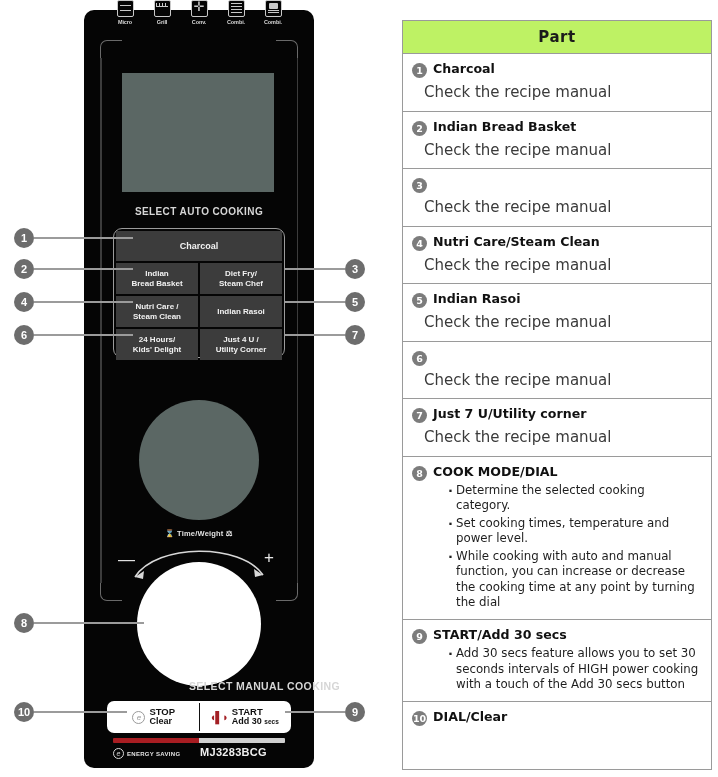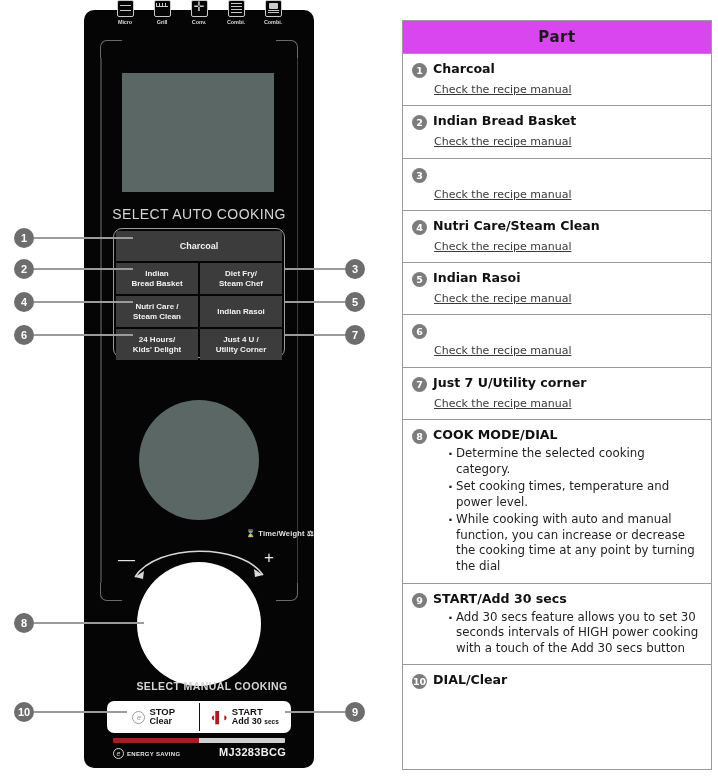--- a/index.html
+++ b/index.html
@@ -82,21 +82,21 @@
   .bk-line-r { position: absolute; left: 296.5px; top: 58px; width: 1.5px; height: 525px; background: #3c3c3c; }
 
   
   .lcd {
     position: absolute; left: 122px; top: 73px;
     width: 152px; height: 119px;
     background: #5b6764;
   }
   .auto-title {
     position: absolute; left: 84px; top: 206px; width: 230px;
-    text-align: center; font-size: 14px; font-weight: normal;
+    text-align: center; font-size: 10px; font-weight: bold;
     color: #d6d6d6; letter-spacing: 0.4px;
   }
 
   
   .btn-block {
     position: absolute; left: 113px; top: 228px;
     width: 172px; height: 130px;
     border: 1.5px solid #9b9b9b; border-radius: 9px;
     padding: 2px; display: flex; flex-direction: column; gap: 2px;
   }
@@ -112,41 +112,41 @@
   .r-two { flex: 0 0 31px; }
 
   
   .dial-top {
     position: absolute; left: 139px; top: 400px;
     width: 120px; height: 120px; border-radius: 50%;
     background: #5b6764;
   }
   .tw-label {
     position: absolute; left: 84px; top: 529px; width: 230px;
-    text-align: right; font-size: 7.5px; font-weight: bold; color: #e2e2e2;
+    text-align: center; font-size: 7.5px; font-weight: bold; color: #e2e2e2;
     letter-spacing: 0.2px;
   }
   .tw-arc {
     position: absolute; left: 127px; top: 537px; width: 144px; height: 46px;
     pointer-events: none;
   }
   .minus, .plus {
     position: absolute; color: #e8e8e8; font-size: 17px; font-weight: 300;
     line-height: 1;
   }
   .minus { left: 118px; top: 551px; }
   .plus  { left: 264px; top: 549px; }
   .dial-main {
     position: absolute; left: 137px; top: 562px;
     width: 124px; height: 124px; border-radius: 50%;
     background: #ffffff;
   }
   .manual-title {
     position: absolute; left: 84px; top: 680px; width: 256px;
-    text-align: center; font-size: 10.5px; font-weight: bold;
+    text-align: right; font-size: 10.5px; font-weight: bold;
     color: #d6d6d6; letter-spacing: 0.4px;
   }
 
   
   .ss-bar {
     position: absolute; left: 107px; top: 701px;
     width: 184px; height: 32px;
     background: #ffffff; border-radius: 7px;
     display: flex; align-items: stretch; padding: 2px;
   }
@@ -177,21 +177,21 @@
     display: flex; align-items: center; gap: 3px;
   }
   .foot-eco {
     width: 11px; height: 11px; border: 1px solid #d8d8d8; border-radius: 50%;
     font-size: 7px; color: #d8d8d8; display: flex; align-items: center; justify-content: center;
     font-style: italic;
   }
   .foot-eco-txt { font-size: 6px; font-weight: bold; color: #e4e4e4; letter-spacing: 0.3px; }
   .model-no {
     position: absolute; left: 200px; top: 746px; width: 86px;
-    text-align: right; font-size: 11px; font-weight: bold; color: #f0f0f0;
+    font-size: 11px; font-weight: bold; color: #f0f0f0;
     letter-spacing: 0.3px;
   }
 
   
   .callout { position: absolute; display: flex; align-items: center; }
   .callout.right { flex-direction: row-reverse; }
   .cnum {
     width: 20px; height: 20px; border-radius: 50%;
     background: #6d6d6d; color: #ffffff;
     font-size: 11px; font-weight: bold;
@@ -202,43 +202,42 @@
 
   
   #parts-table {
     position: absolute; left: 402px; top: 20px;
     width: 310px; height: 750px;
     border: 1.5px solid #9a9a9a;
     background: #ffffff;
     font-family: "DejaVu Sans", sans-serif;
   }
   .tbl-head {
-    height: 33px; background: #d946ef;
+    height: 33px; background: #bef264;
     border-bottom: 1.5px solid #9a9a9a;
     display: flex; align-items: center; justify-content: center;
     font-size: 15px; font-weight: bold; color: #1b1b1b; letter-spacing: 0.5px;
   }
   .trow {
     border-bottom: 1.2px solid #9a9a9a;
     padding: 7px 9px 8px 9px;
   }
   .trow:last-child { border-bottom: none; }
   .trow-head { display: flex; align-items: flex-start; gap: 6px; }
   .rnum {
     width: 15px; height: 15px; border-radius: 50%;
     background: #7c7c7c; color: #ffffff;
     font-size: 9.5px; font-weight: bold;
     display: flex; align-items: center; justify-content: center;
     flex: 0 0 15px; margin-top: 2px;
   }
   .rtitle { font-size: 12.6px; font-weight: bold; color: #111; line-height: 1.25; }
   .rsub {
-    font-size: 11px; color: #3a3a3a; margin-top: 5px; margin-left: 22px;
+    font-size: 15px; color: #3a3a3a; margin-top: 5px; margin-left: 12px;
     line-height: 1.3;
-    text-decoration: underline;
   }
   .bullets { margin-top: 2px; margin-left: 36px; }
   .bullet {
     font-size: 11.8px; color: #1e1e1e; line-height: 1.32;
     padding-left: 8px; position: relative; margin-top: 2px;
   }
   .bullet::before {
     content: "·"; position: absolute; left: 0; top: -1px;
     font-weight: bold; font-size: 13px;
   }

